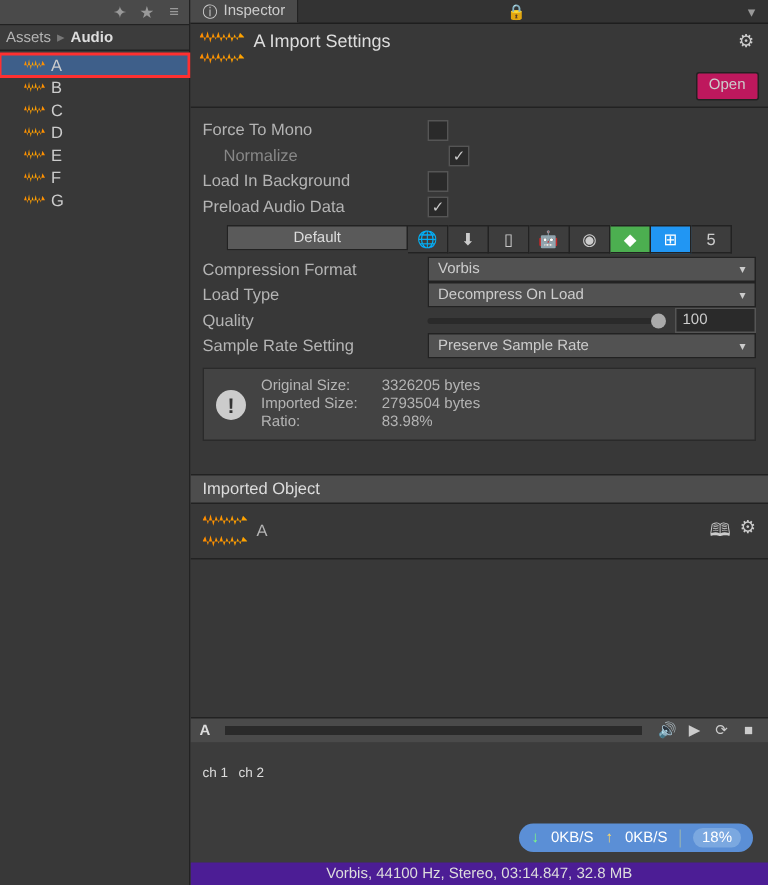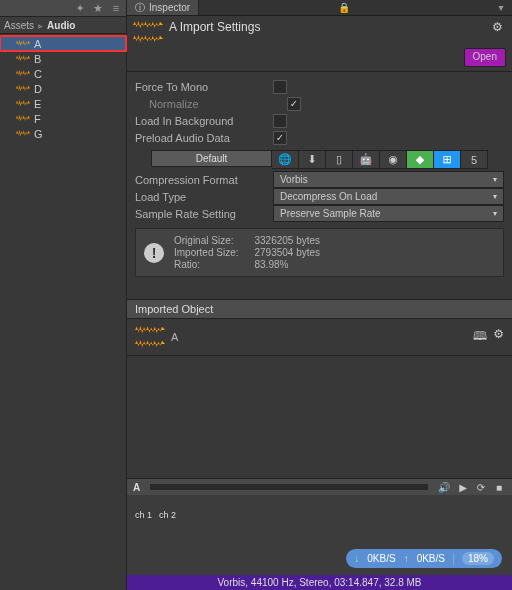--- a/index.html
+++ b/index.html
@@ -23,24 +23,24 @@
 .lock-btn{width:14px;height:14px;margin-left:auto;margin-right:4px;display:flex;align-items:center;justify-content:center;font-size:10px;color:#999}
 .inspector-content{flex:1;overflow:hidden;display:flex;flex-direction:column}
 .header-row{display:flex;align-items:flex-start;padding:4px 6px;gap:6px}
 .big-audio-ico{width:30px;height:24px;position:relative}
 .big-audio-ico .wave{position:absolute;width:100%;height:10px;background:linear-gradient(90deg,#ff8c00,#ffa500);clip-path:polygon(0 50%,6% 15%,12% 75%,18% 8%,24% 85%,30% 20%,36% 65%,42% 12%,48% 78%,54% 25%,60% 70%,66% 15%,72% 80%,78% 28%,84% 68%,90% 18%,100% 50%)}
 .big-audio-ico .wave:first-child{top:0}
 .big-audio-ico .wave:last-child{bottom:0}
 .header-title{font-size:12px;color:#ddd}
 .gear-btn{margin-left:auto;width:14px;color:#ccc;font-size:12px}
 .open-btn-row{display:flex;justify-content:flex-end;padding:0 6px 4px}
-.btn{background:#a21caf;border:1px solid #222;color:#ccc;font-size:10px;padding:1px 8px;border-radius:2px;height:15px;line-height:13px}
+.btn{background:#be185d;border:1px solid #222;color:#ccc;font-size:10px;padding:1px 8px;border-radius:2px;height:15px;line-height:13px}
 .divider{height:1px;background:#222}
 .settings{padding:6px 8px}
-.prop{display:flex;align-items:center;height:17px;gap:8px}
+.prop{display:flex;align-items:center;height:17px;gap:20px}
 .prop-label{flex:0 0 130px;font-size:11px}
 .prop-label.indent{padding-left:14px;color:#888}
 .checkbox{width:12px;height:12px;background:#2a2a2a;border:1px solid #555;display:flex;align-items:center;justify-content:center;color:#ccc;font-size:10px}
 .override-bar{display:flex;height:17px;margin:4px 16px}
 .default-tab{flex:1;background:#5a5a5a;border:1px solid #222;display:flex;align-items:center;justify-content:center;font-size:10px;color:#ddd}
 .platform-tab{width:26px;height:17px;background:#3d3d3d;border:1px solid #222;border-left:none;display:flex;align-items:center;justify-content:center;font-size:11px;color:#ccc}
 .platform-tab.green{background:#4caf50;color:#fff}
 .platform-tab.blue{background:#2196f3;color:#fff}
 .dropdown{flex:1;background:#525252;border:1px solid #222;height:15px;display:flex;align-items:center;padding:0 6px;font-size:10px;color:#ccc;position:relative}
 .dropdown::after{content:"▾";position:absolute;right:6px;font-size:8px}
@@ -182,20 +182,29 @@
               <span>Vorbis</span>
             </div>
           </div>
         <div class="prop">
             <span class="prop-label">Load Type</span>
             <div class="dropdown">
               <span>Decompress On Load</span>
             </div>
           </div>
         <div class="prop">
+            <span class="prop-label">Quality</span>
+          <div class="slider-row" style="flex:1">
+            <div class="slider">
+                <div class="slider-thumb"></div>
+              </div>
+            <input class="num-input" value="100" style="">
+          </div>
+        </div>
+        <div class="prop">
             <span class="prop-label">Sample Rate Setting</span>
             <div class="dropdown">
               <span>Preserve Sample Rate</span>
             </div>
           </div>
 
         <div class="info-box">
           <div class="info-icon">!</div>
           <div class="info-cols">
             <div class="info-col">

